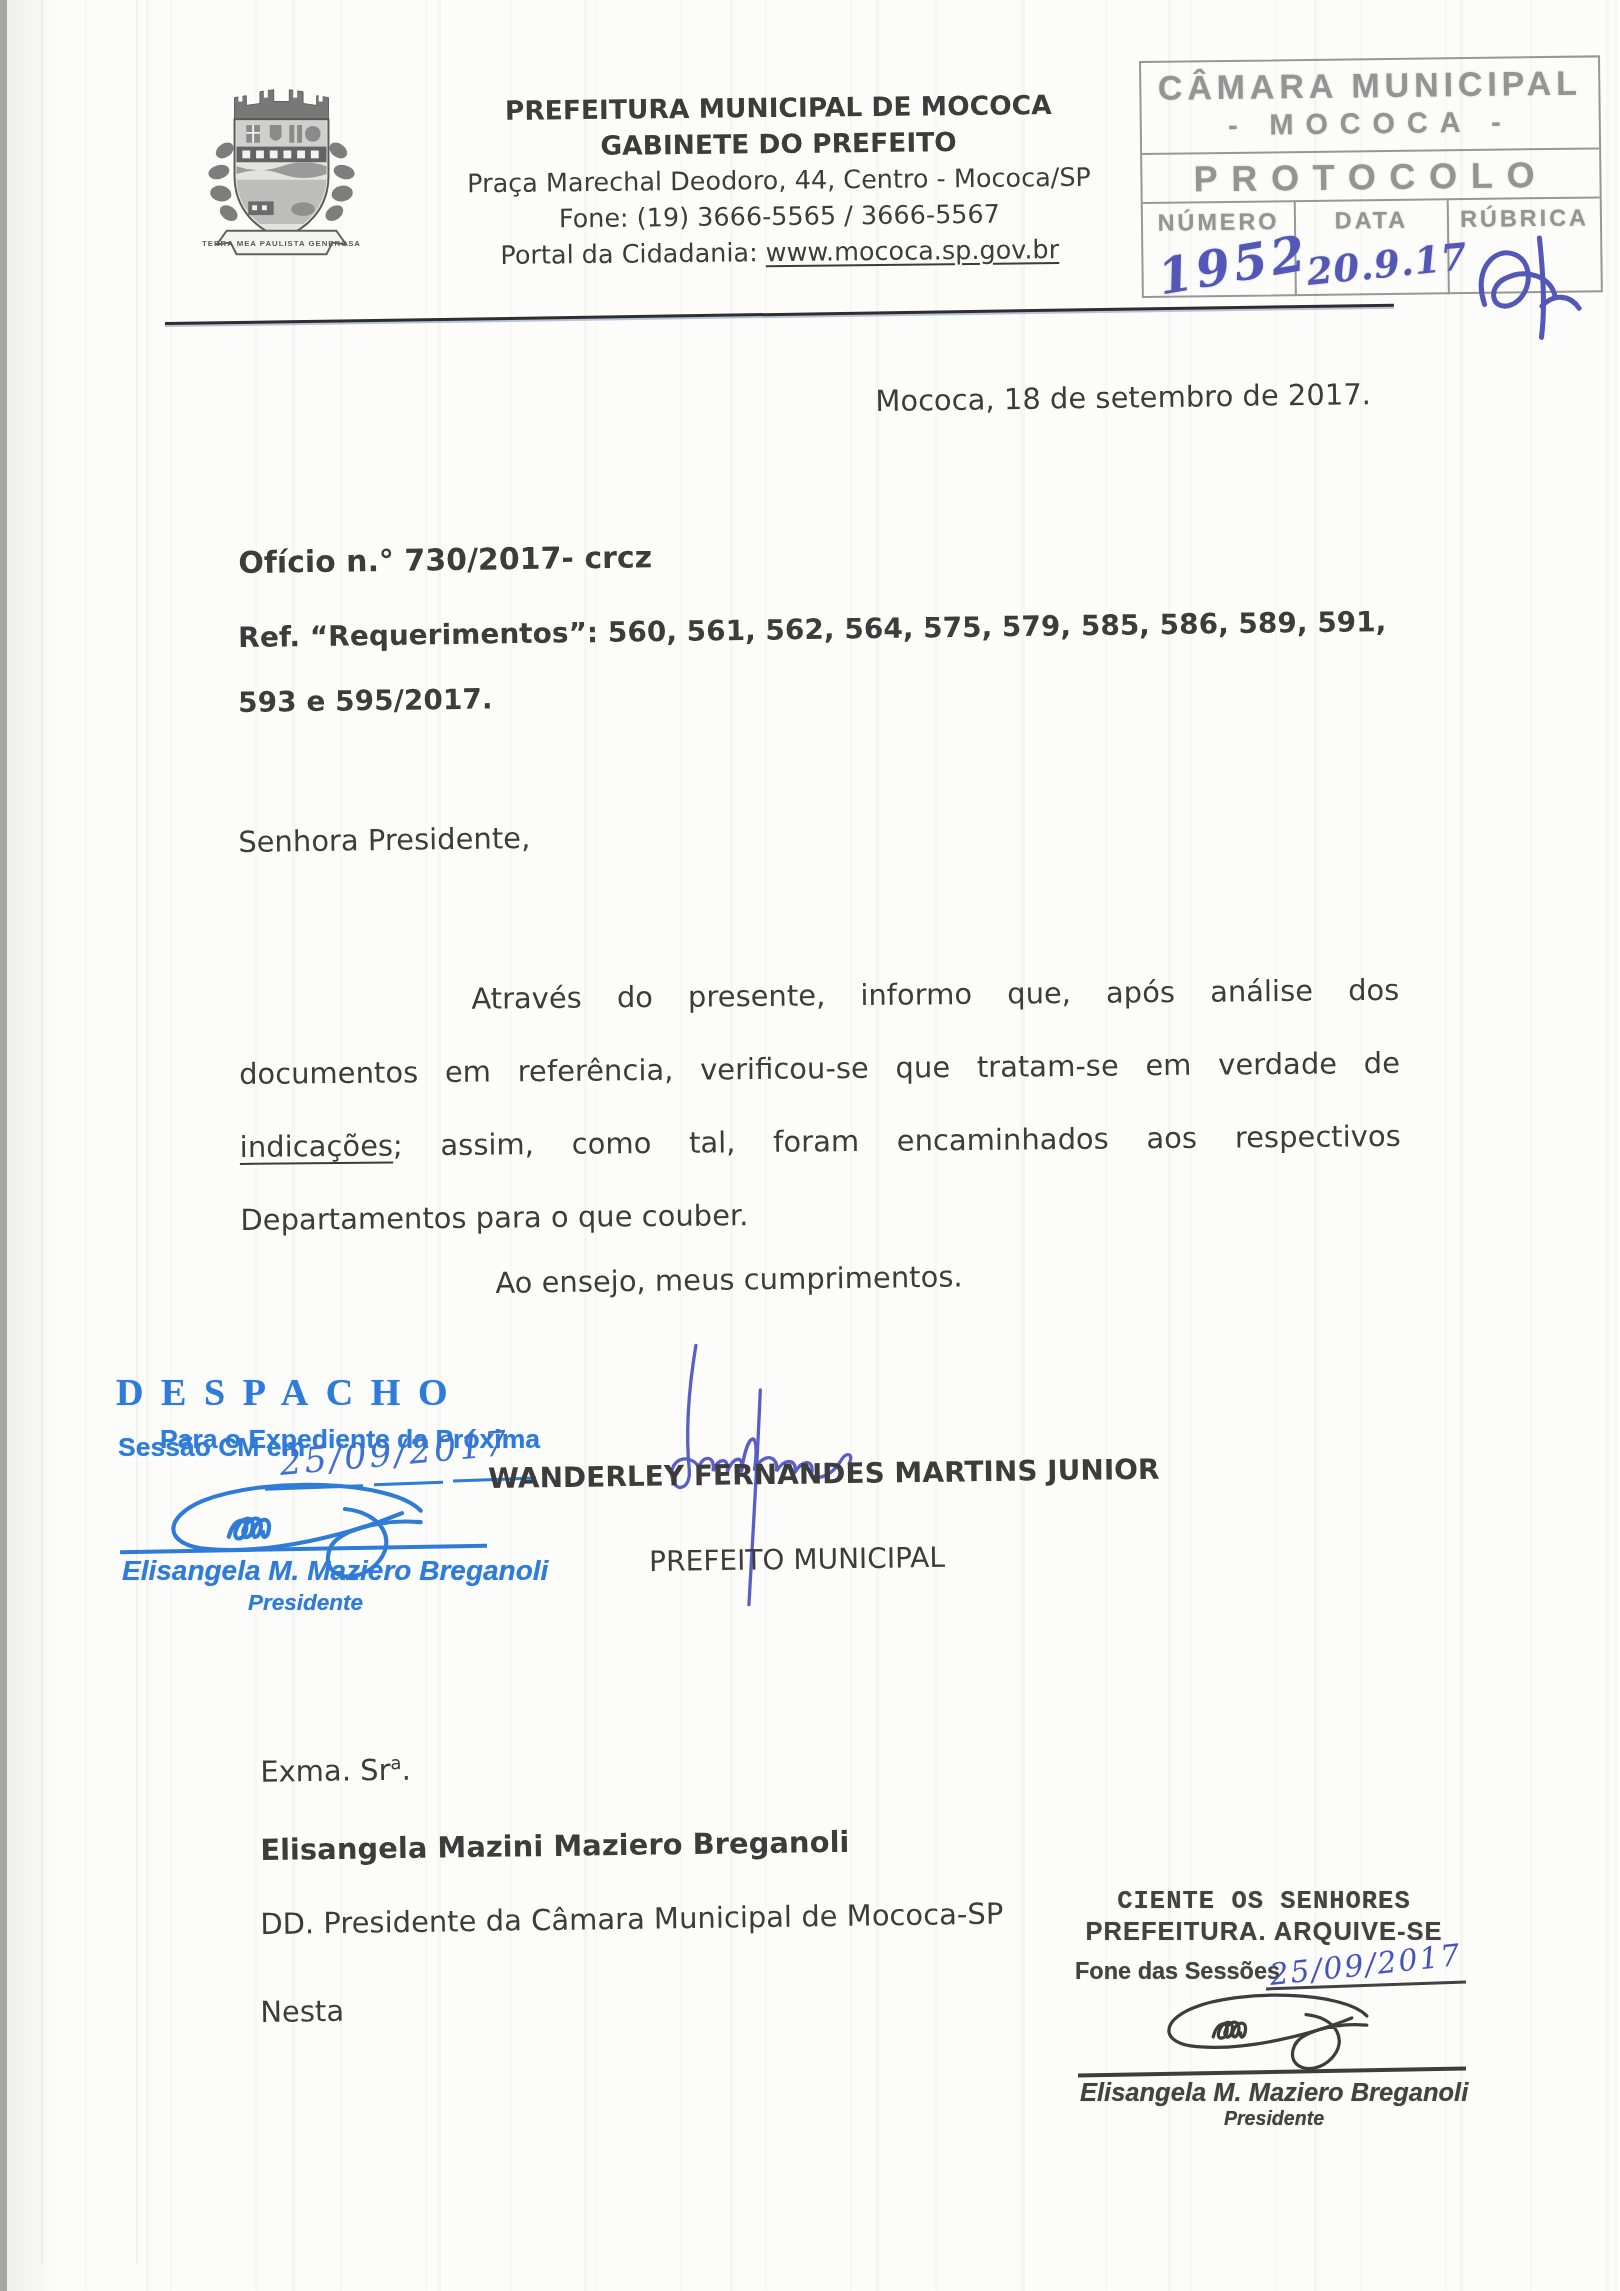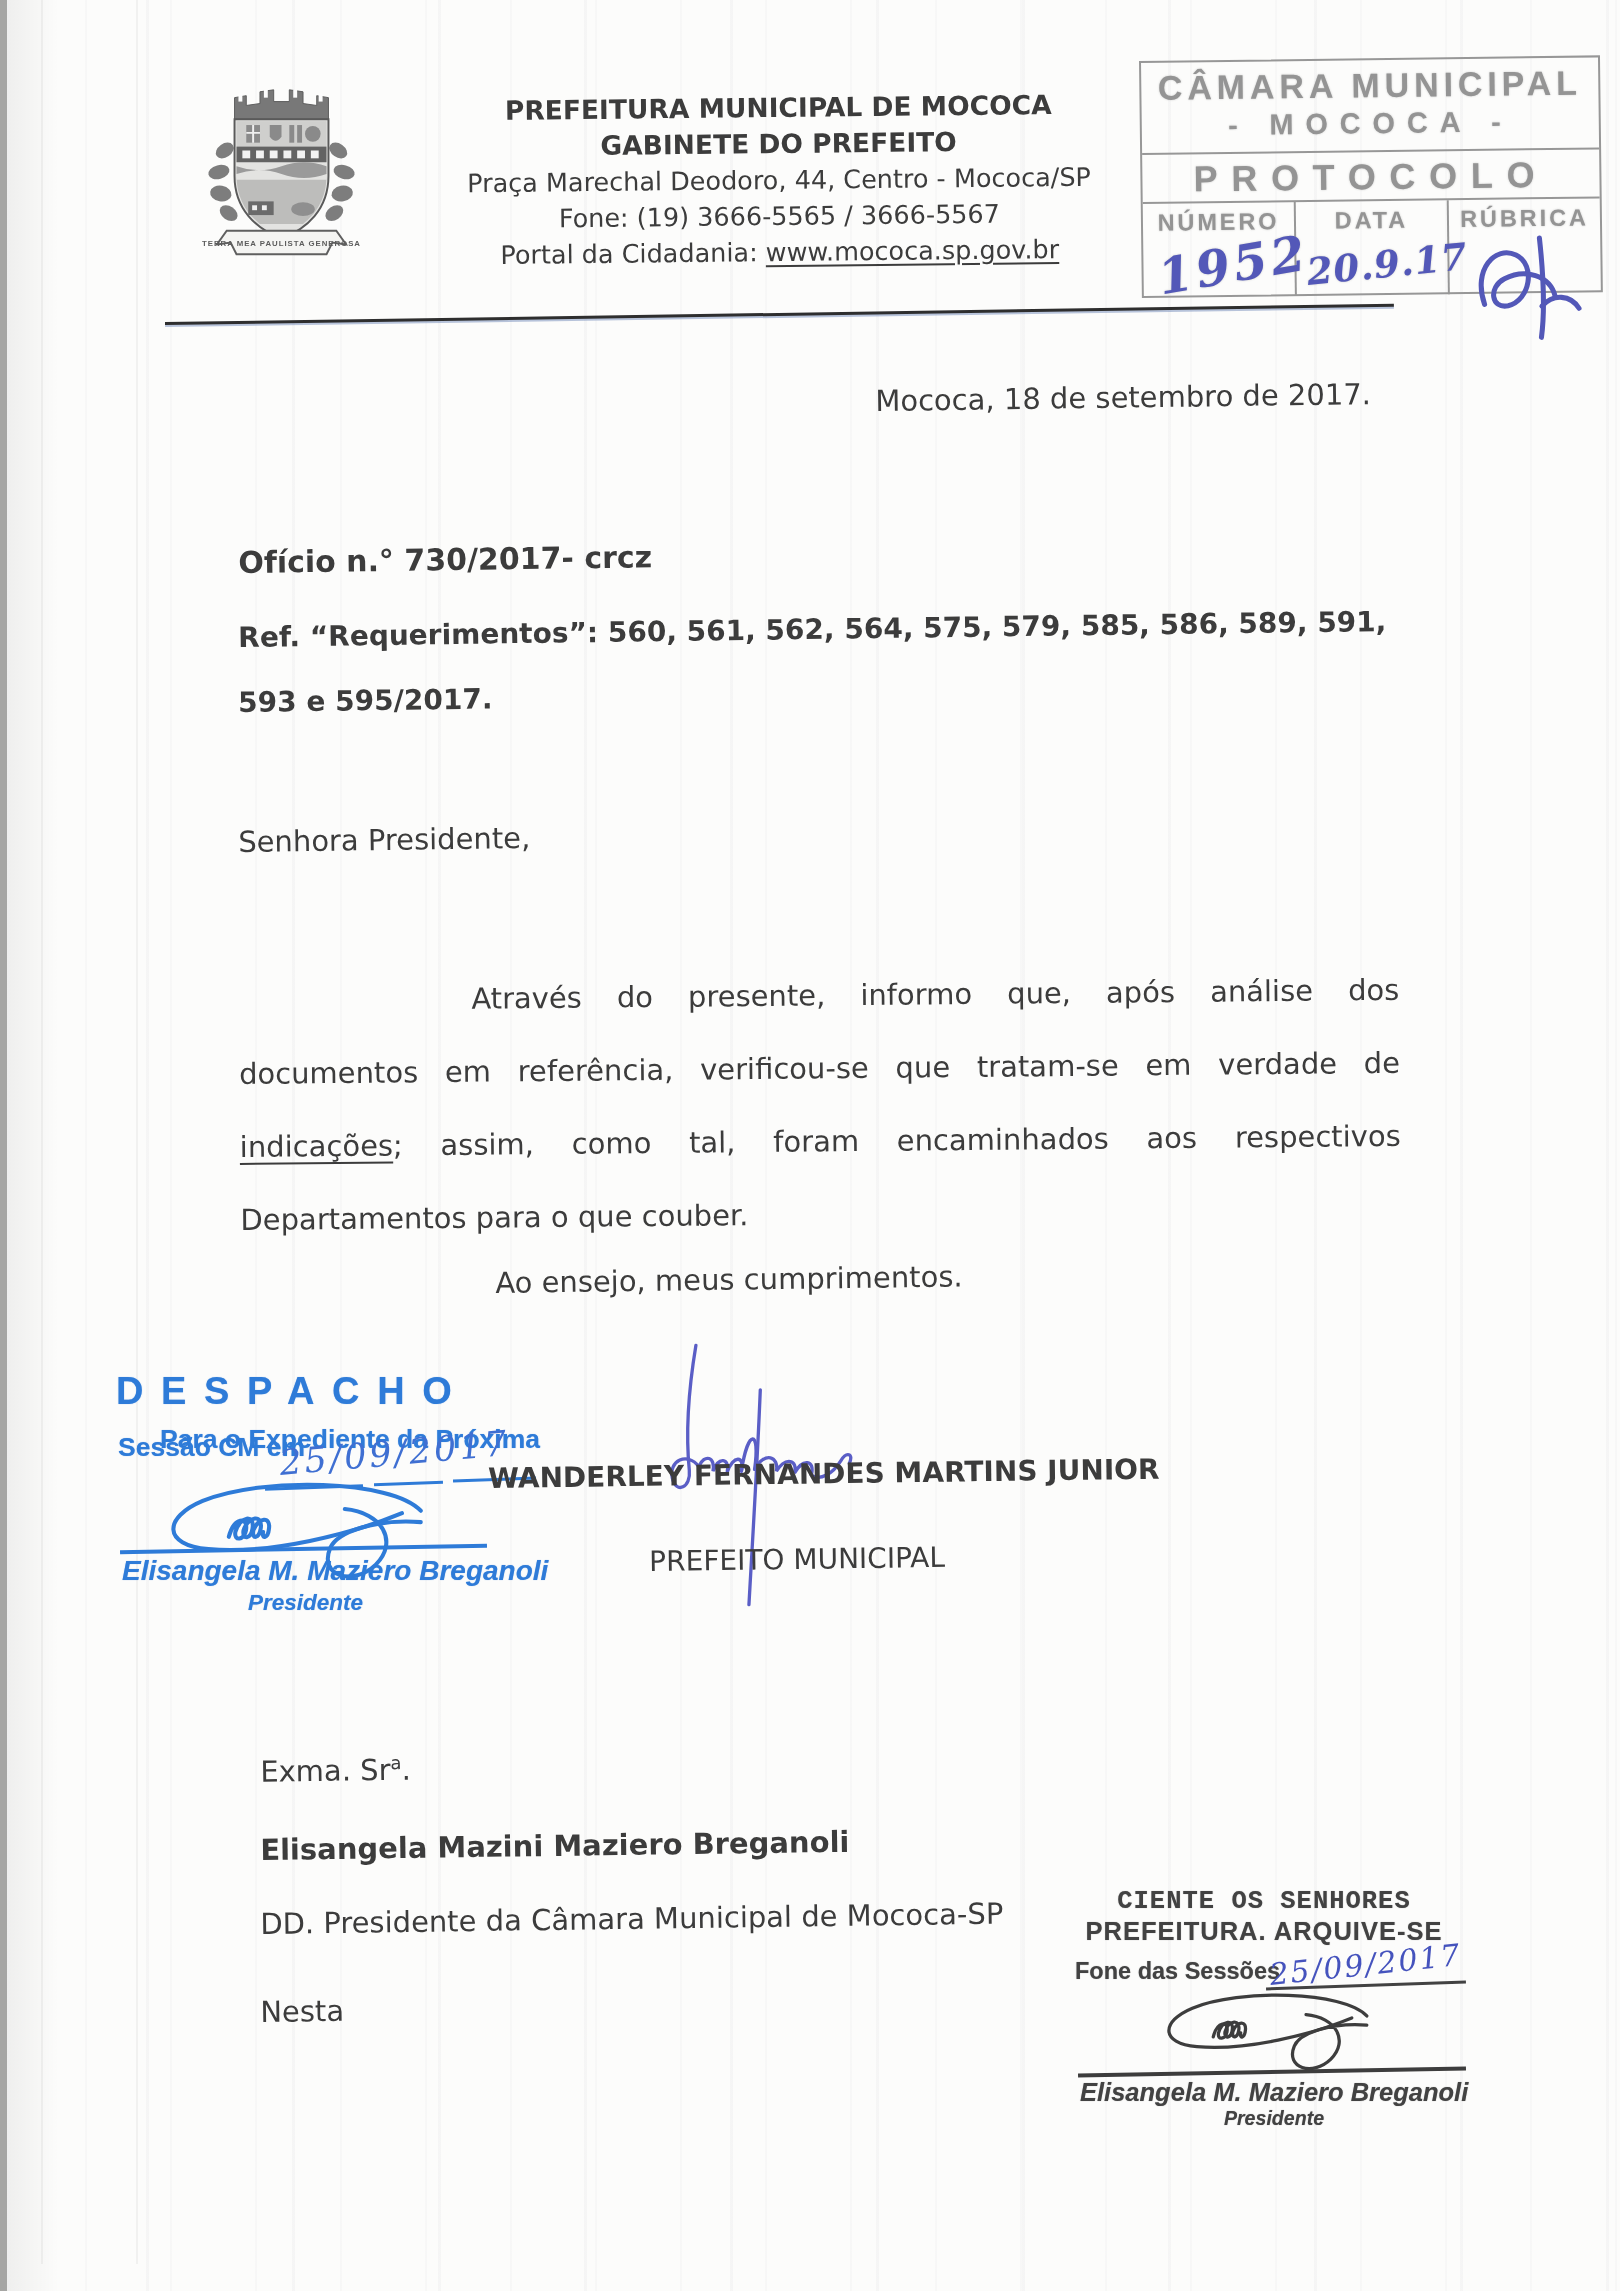--- a/index.html
+++ b/index.html
@@ -181,21 +181,21 @@
   <div class="abs typed fs30 b nw tilt" style="left:238px;top:545px;font-size:30px">Ofício n.° 730/2017- crcz</div>
   <div class="abs typed b nw tilt" style="left:238px;top:621px;font-size:28px">Ref. “Requerimentos”: 560, 561, 562, 564, 575, 579, 585, 586, 589, 591,</div>
   <div class="abs typed b nw tilt" style="left:238px;top:686px;font-size:28px">593 e 595/2017.</div>
 
   <div class="abs typed fs30 nw tilt" style="left:238px;top:825px">Senhora Presidente,</div>
 
   <p class="abs typed para" style="margin:0"><span>Através do presente, informo que, após análise dos documentos em referência, verificou-se que tratam-se em verdade de </span><span class="u">indicações</span><span>; assim, como tal, foram encaminhados aos respectivos Departamentos para o que couber.</span></p>
 
   <div class="abs typed fs30 nw tilt" style="left:495px;top:1266px">Ao ensejo, meus cumprimentos.</div>
 
-  <div class="abs blue desp-title nw" style="font-family:Liberation Sans, sans-serif">DESPACHO</div>
+  <div class="abs blue desp-title nw" style="font-family:Liberation Serif, serif">DESPACHO</div>
   <div class="abs blue desp-l1 nw" style="font-family:'Liberation Sans',sans-serif">Para o Expediente da Próxima</div>
   <div class="abs blue desp-l2 nw" style="font-family:'Liberation Sans',sans-serif">Sessão CM em</div>
   <div class="abs ink desp-date nw">25/09/2017</div>
   <div class="abs desp-blank" style="left:265px;top:1486px;width:98px;transform:rotate(-2deg)"></div>
   <div class="abs desp-blank" style="left:374px;top:1482px;width:69px;transform:rotate(-2deg)"></div>
   <div class="abs desp-blank" style="left:453px;top:1478px;width:83px;transform:rotate(-2deg)"></div>
 
   <div class="abs" style="left:139px;top:1468px">
     <svg width="294" height="123" viewBox="0 0 360 150" fill="none" stroke="#2e7bd8" stroke-width="5" stroke-linecap="round">
       <path d="M345,52 C310,14 150,10 78,40 C30,60 28,94 85,99 C160,106 262,80 322,55"></path>

